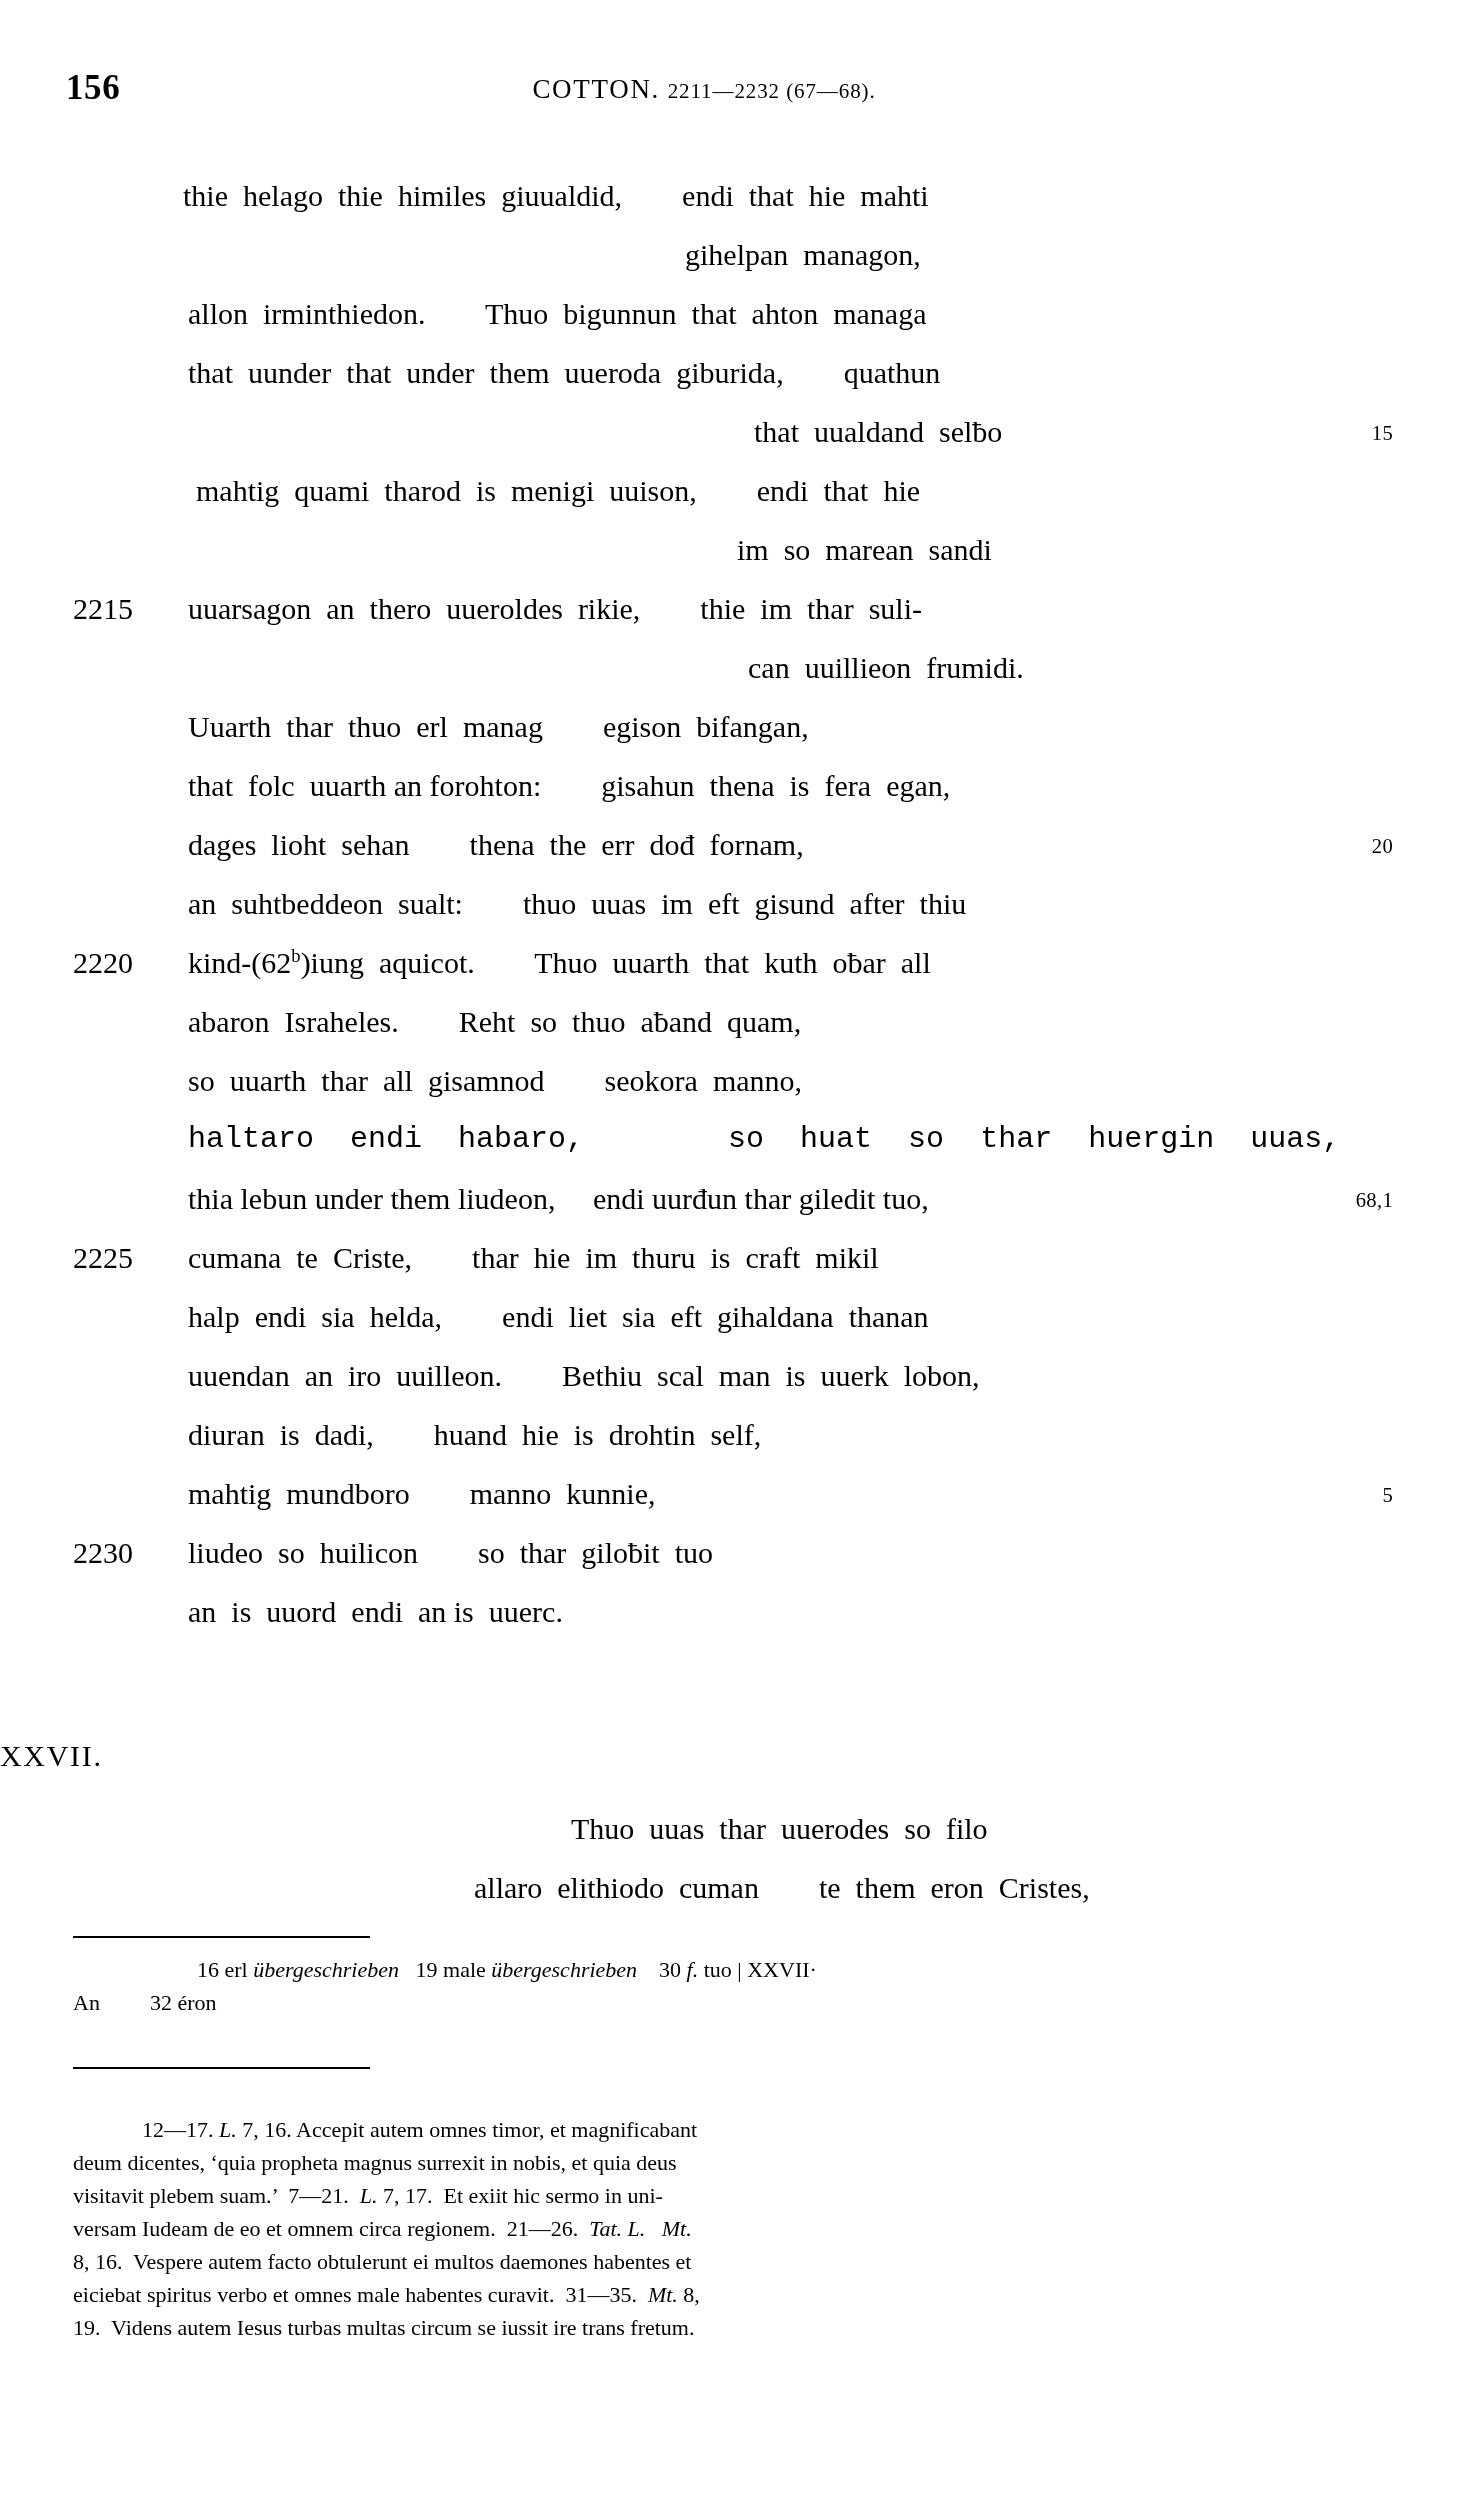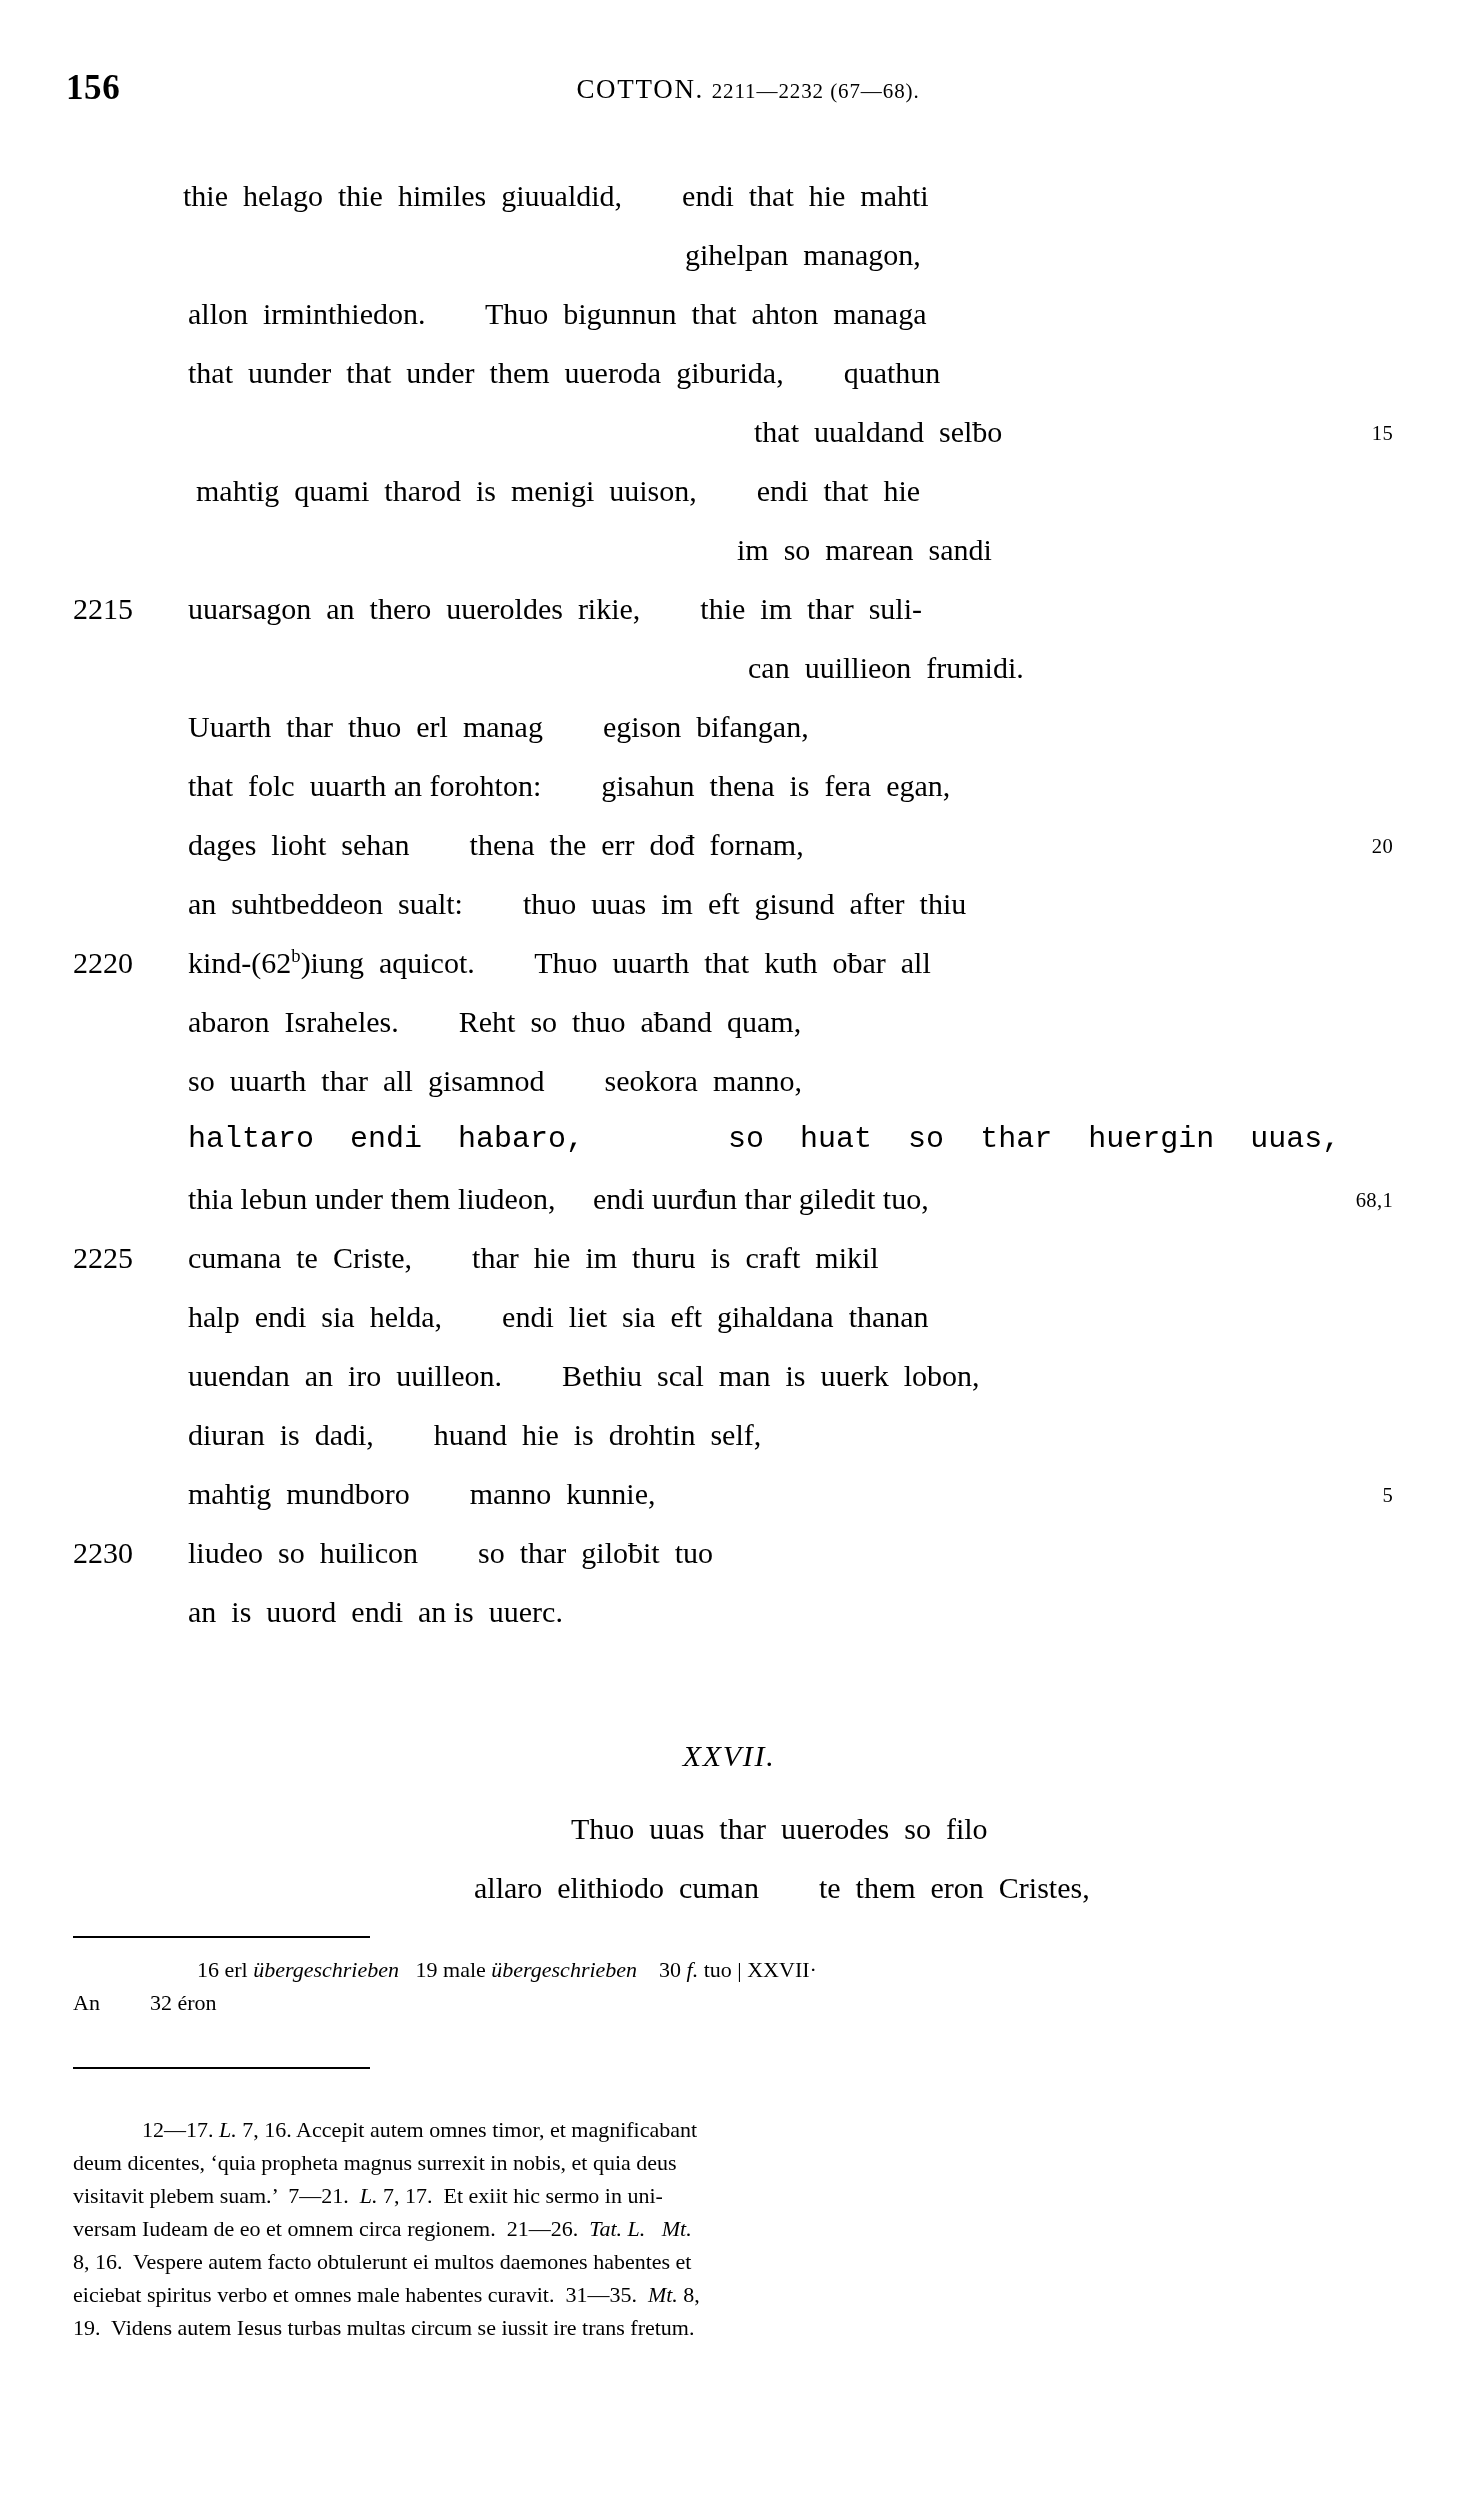--- a/index.html
+++ b/index.html
@@ -39,21 +39,20 @@
     line-height: 41px;
   }
   .runtitle {
     position: absolute;
     left: 0; top: 4.6px;
     width: 1408px;
     text-align: center;
     font-size: 27px;
     line-height: 35px;
     letter-spacing: 0.9px;
-    padding-left: 44px;
   }
   .runtitle .rt-caps { font-size: 27px; letter-spacing: 1.7px; }
   .runtitle .rt-nums { font-size: 21px; letter-spacing: 0.9px; }
 
   
   .verse {
     position: absolute;
     left: 0; top: 166px;
     width: 1460px;
   }
@@ -87,25 +86,23 @@
     line-height: 62px;
     letter-spacing: 0.3px;
   }
   .sup { font-size: 0.62em; vertical-align: super; line-height: 0; }
 
   
   .chaphead {
     position: absolute;
     left: 0; top: 1736px;
     width: 1458px;
-    text-align: center;
     font-size: 30px;
     letter-spacing: 1.7px;
     line-height: 40px;
-    font-style: italic;
   }
 
   
   .rule {
     position: absolute;
     background: #000;
     height: 1.7px;
   }
   .rule-a { left: 73px; top: 1936px; width: 297px; }
   .rule-b { left: 73px; top: 2067px; width: 297px; }

